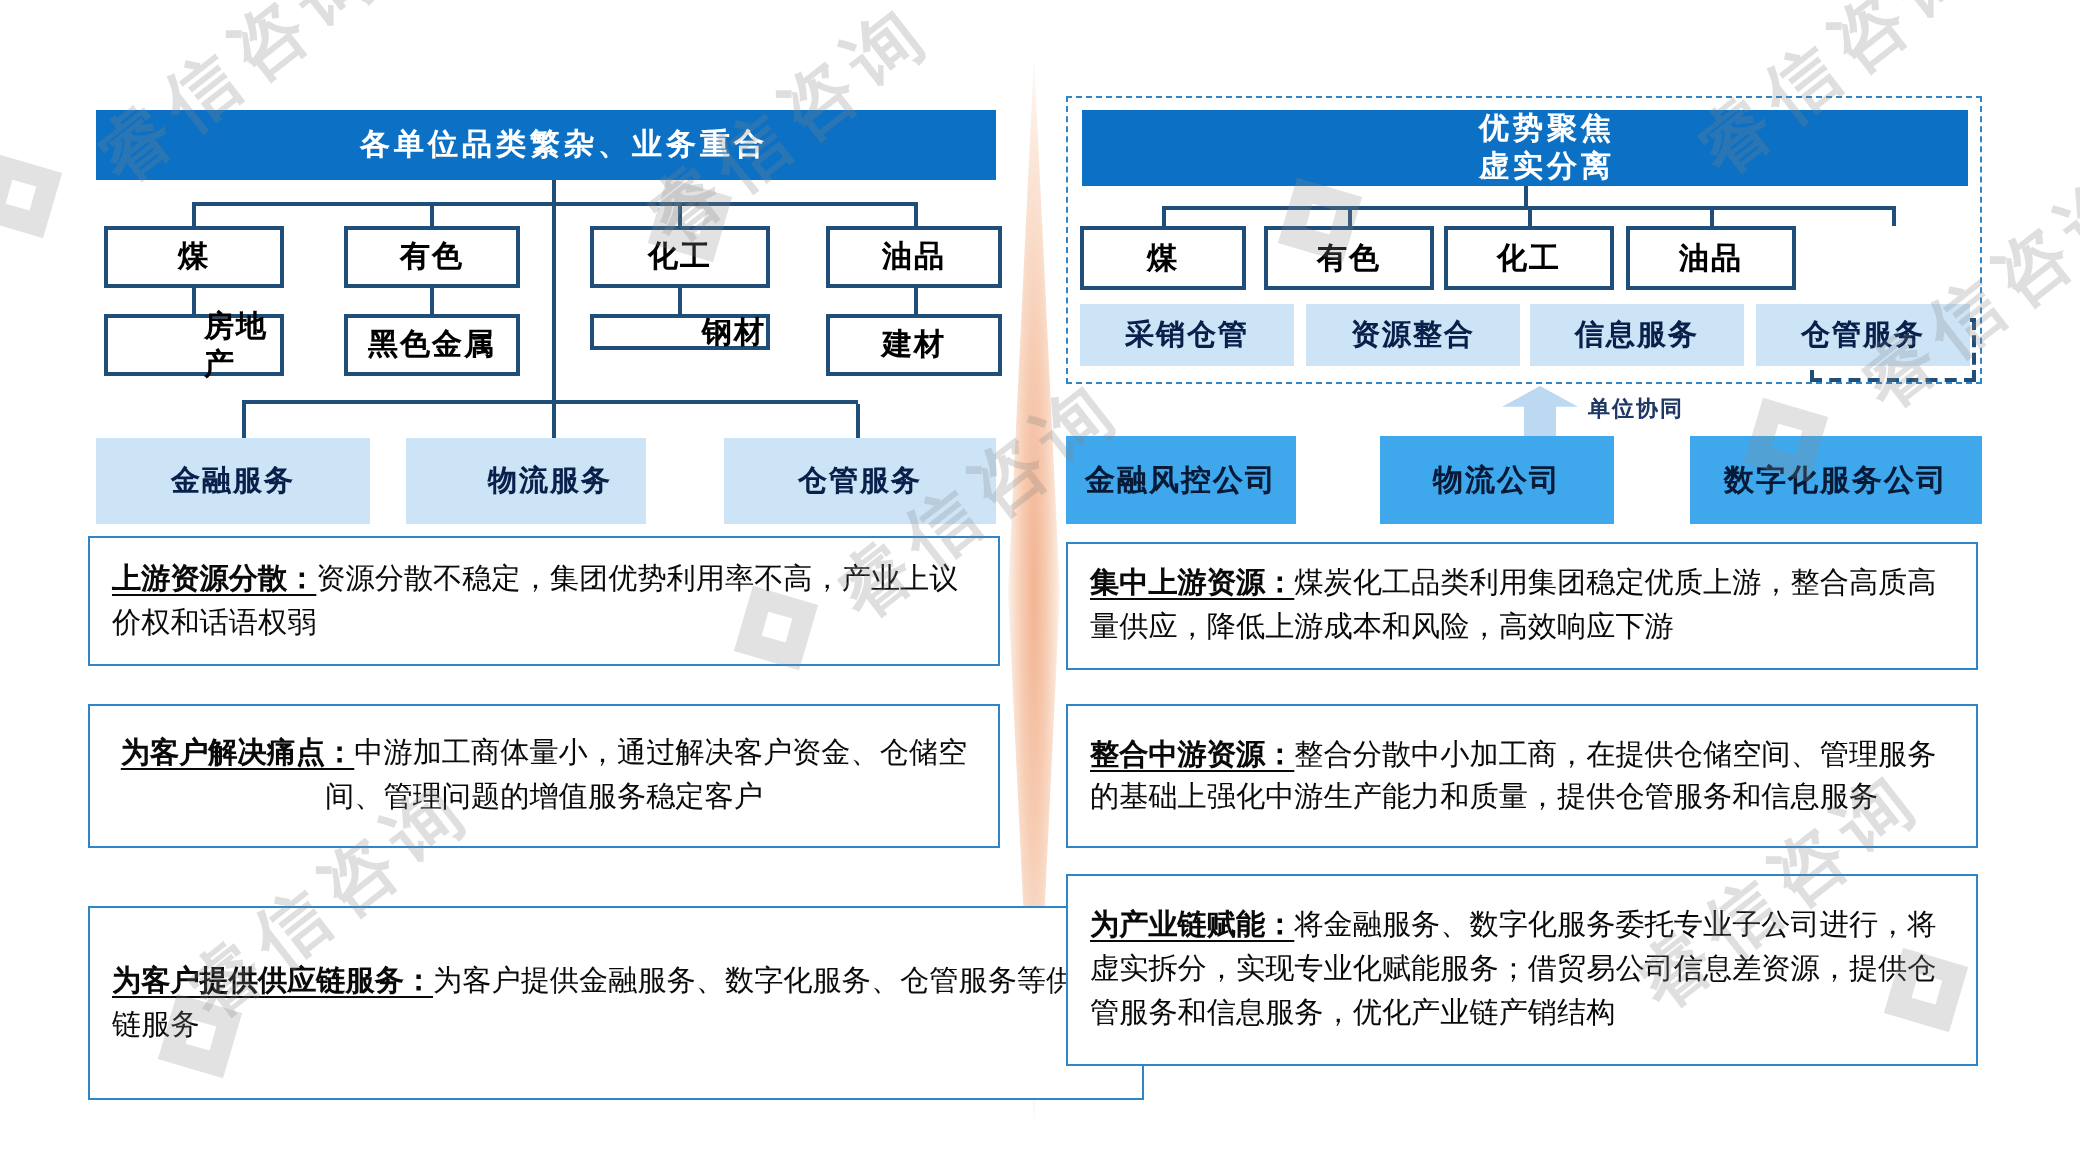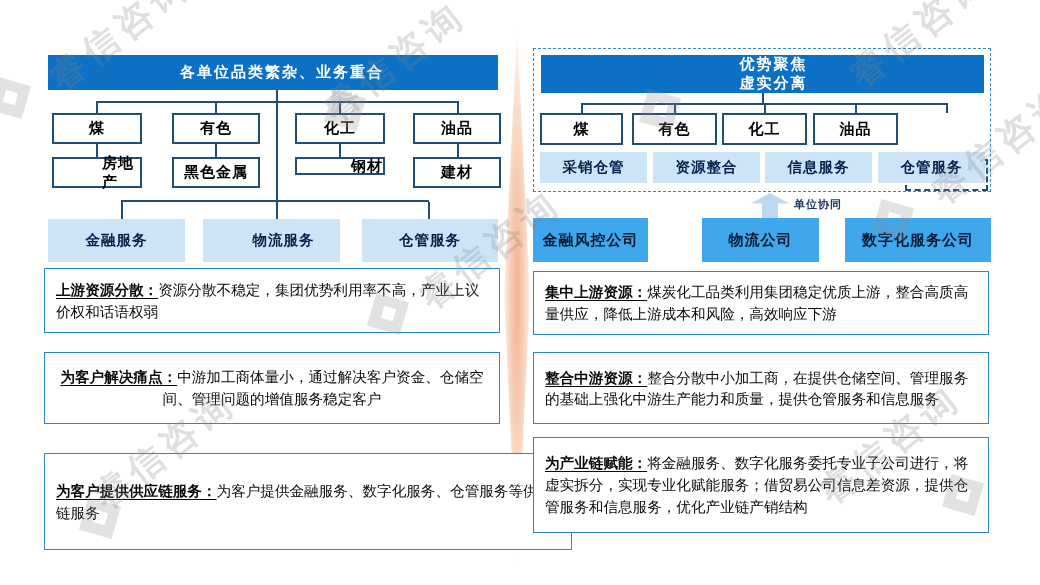--- a/index.html
+++ b/index.html
@@ -113,21 +113,21 @@
     <div class="abs orgbox" style="left:295px;top:157px;width:90px;height:18px;justify-content:flex-end;">
         <span>钢材</span>
       </div>
     <div class="abs orgbox" style="left:413px;top:157px;width:88px;height:31px;">
         <span>建材</span>
       </div>
 
     <div class="abs litebox" style="left:48px;top:219px;width:137px;height:43px;">
         <span>金融服务</span>
       </div>
-    <div class="abs litebox" style="left:203px;top:219px;width:137px;height:43px;padding-left:24px;">
+    <div class="abs litebox" style="left:203px;top:219px;width:120px;height:43px;padding-left:24px;">
         <span>物流服务</span>
       </div>
     <div class="abs litebox" style="left:362px;top:219px;width:136px;height:43px;">
         <span>仓管服务</span>
       </div>
 
     <div class="abs note" style="left:44px;top:268px;width:456px;height:65px;">
       <div><span class="lead">上游资源分散：</span><span>资源分散不稳定，集团优势利用率不高，产业上议价权和话语权弱</span></div>
     </div>
     <div class="abs note" style="left:44px;top:352px;width:456px;height:72px;text-align:center;">
@@ -182,21 +182,21 @@
       </div>
 
     <div class="abs uparrow" style="left:751px;top:193px;width:38px;height:26px;"></div>
     <div class="abs arrowlabel" style="left:778px;top:197px;margin-left:16px;">
       <span>单位协同</span>
     </div>
 
     <div class="abs compbox" style="left:533px;top:218px;width:115px;height:44px;">
         <span>金融风控公司</span>
       </div>
-    <div class="abs compbox" style="left:690px;top:218px;width:117px;height:44px;margin-left:12px;">
+    <div class="abs compbox" style="left:690px;top:218px;width:117px;height:44px;">
         <span>物流公司</span>
       </div>
     <div class="abs compbox" style="left:845px;top:218px;width:146px;height:44px;">
         <span>数字化服务公司</span>
       </div>
 
     <div class="abs note" style="left:533px;top:271px;width:456px;height:64px;align-items:center;">
       <div><span class="lead">集中上游资源：</span><span>煤炭化工品类利用集团稳定优质上游，整合高质高量供应，降低上游成本和风险，高效响应下游</span></div>
     </div>
     <div class="abs note" style="left:533px;top:352px;width:456px;height:72px;line-height:1.45;">

